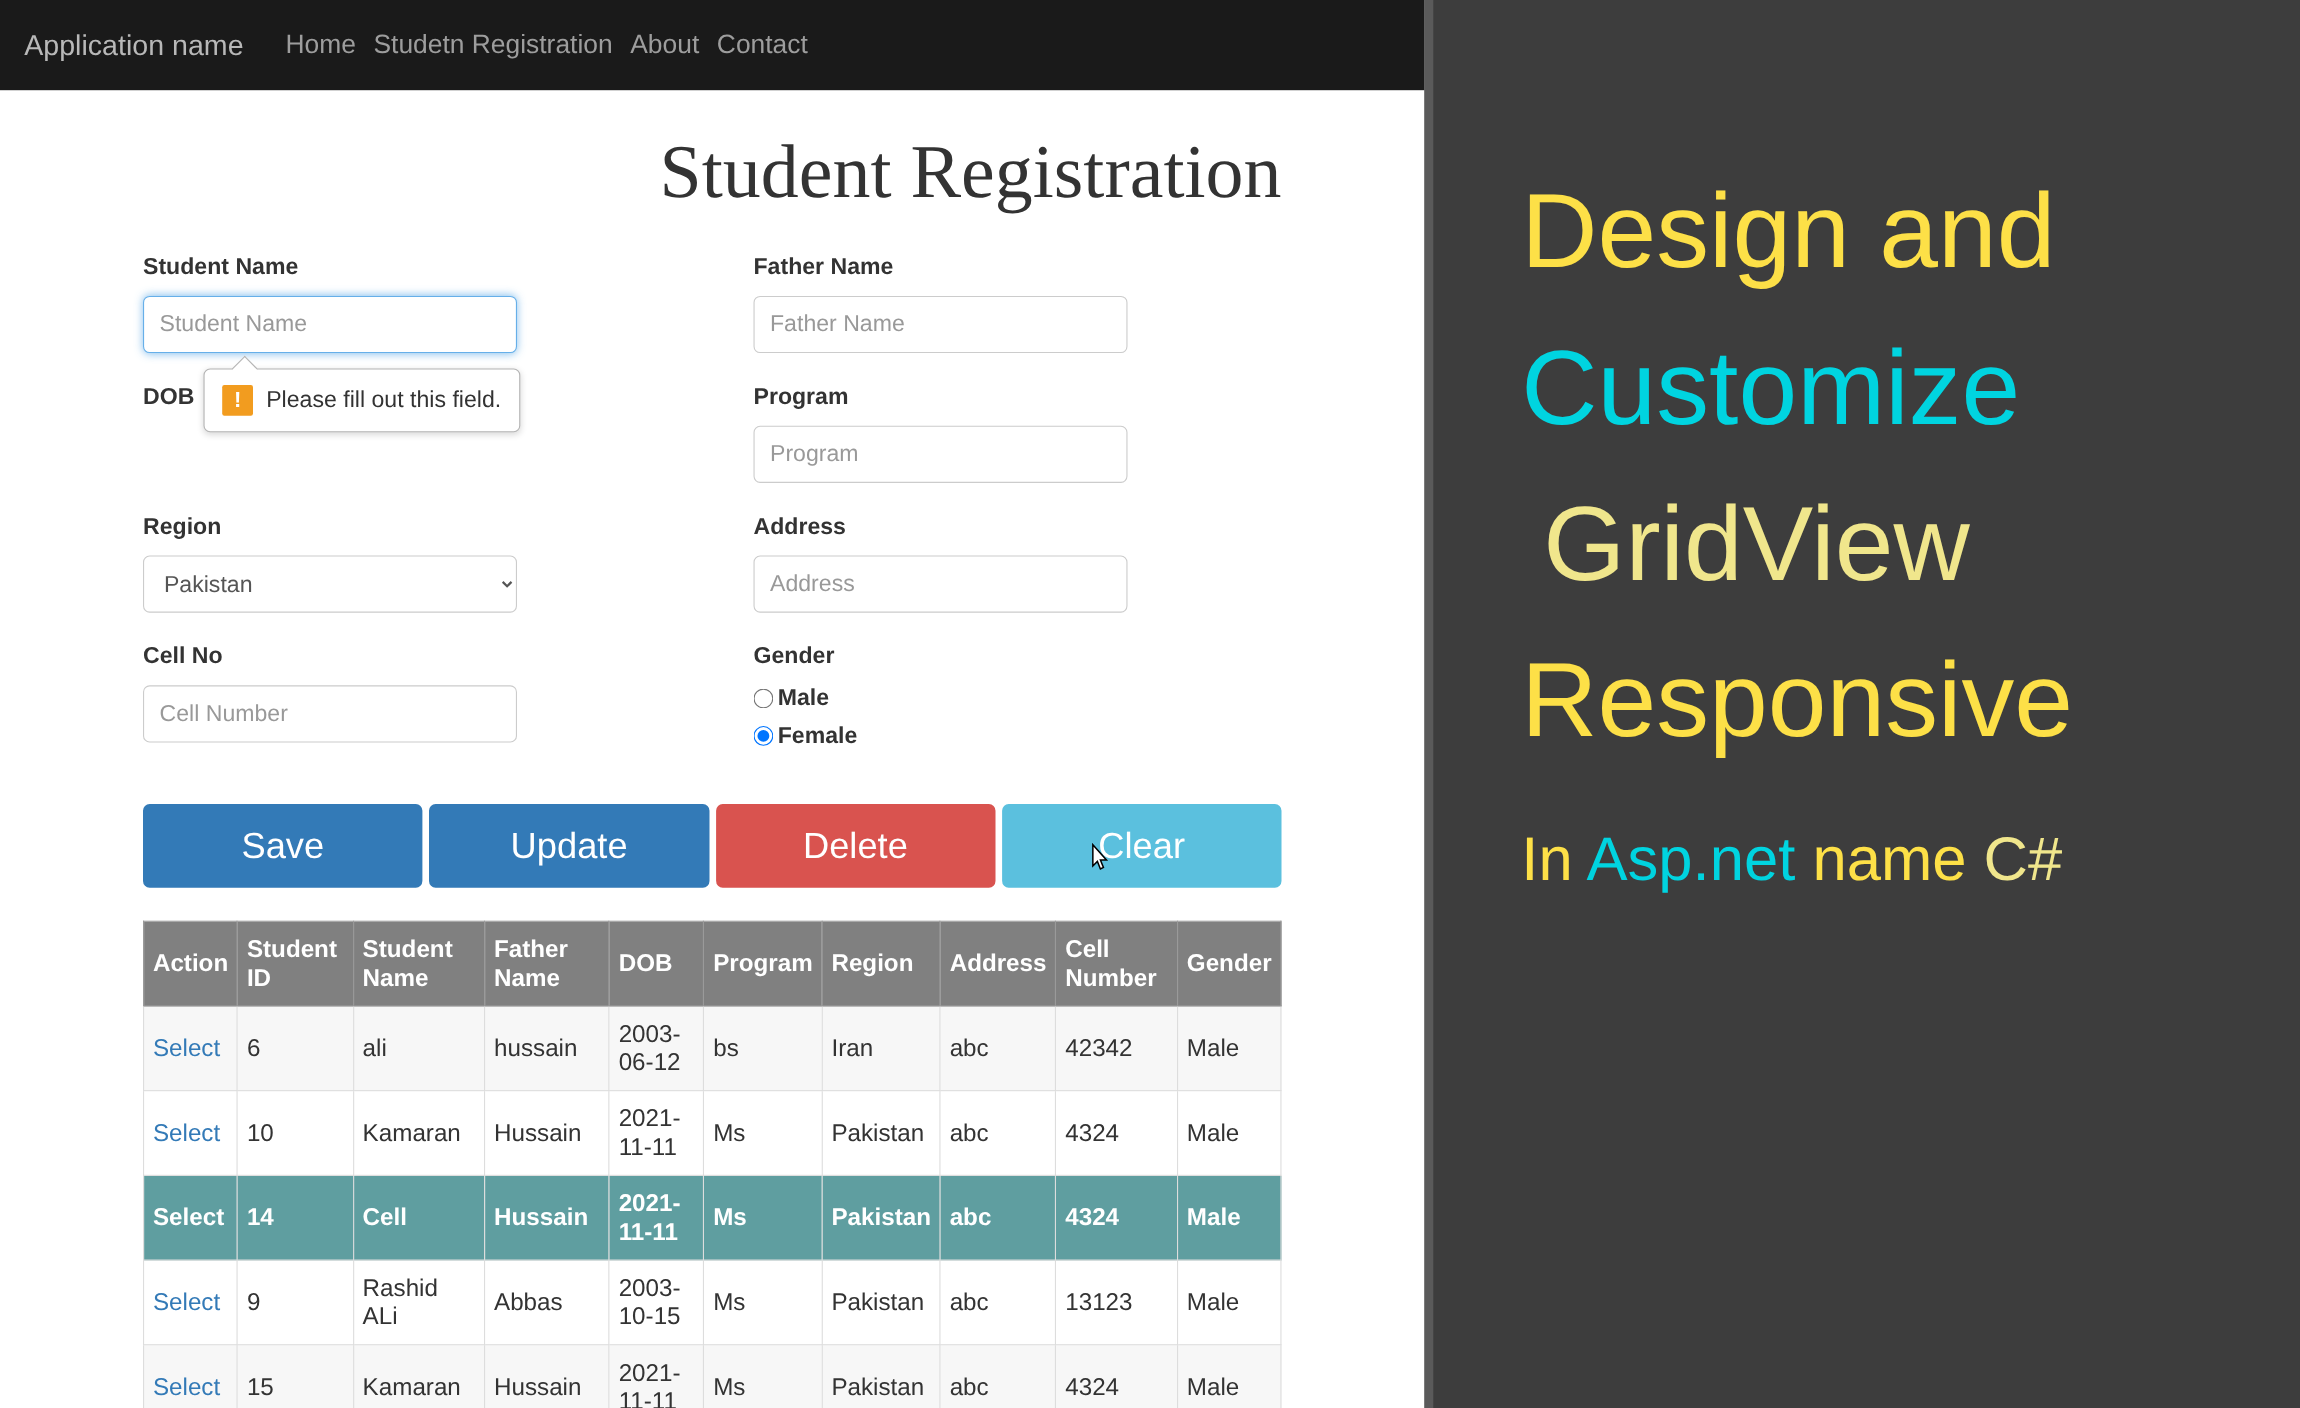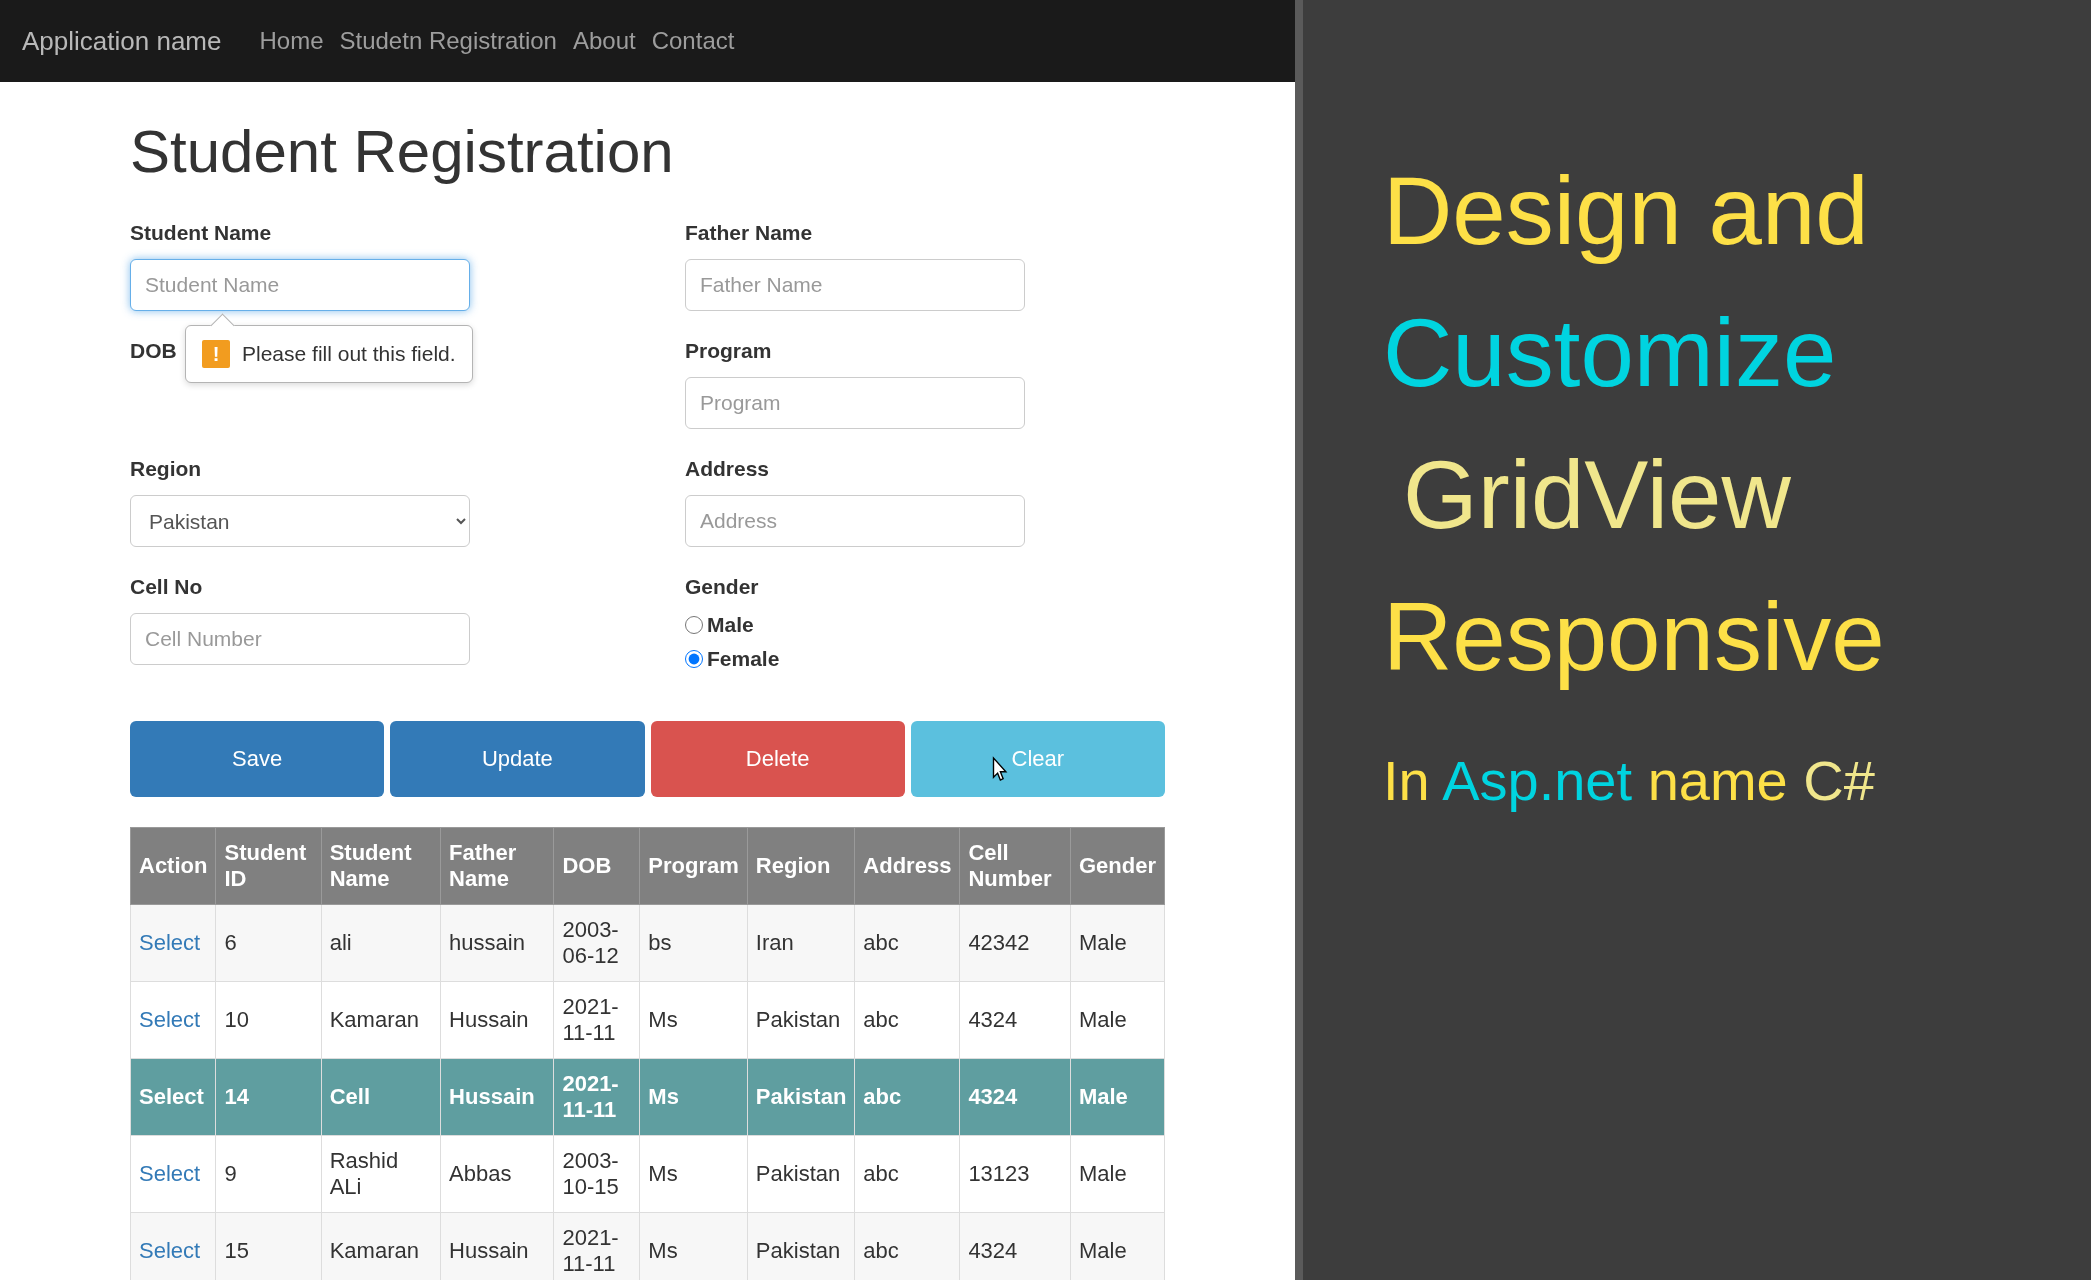--- a/index.html
+++ b/index.html
@@ -6,21 +6,21 @@
 body { font-family: "Segoe UI", Arial, sans-serif; background: #fff; }
 .outer { display: flex; width: 2091px; height: 1280px; }
 
 
 .app { width: 1295px; height: 100%; background: #fff; position: relative; }
 .navbar { background: #1a1a1a; height: 82px; display: flex; align-items: center; padding: 0 20px; }
 .brand { color: #b8b8b8; font-size: 26px; font-weight: 400; margin-right: 30px; margin-left: 2px; }
 .nav-link { color: #9d9d9d; font-size: 24px; margin: 0 8px; cursor: pointer; text-decoration: none; }
 
 .content { padding: 0 130px; }
-.page-title { text-align: left; font-size: 60px; color: #333; margin: 35px 0 35px; font-weight: 500; }
+.page-title { text-align: right; font-size: 69px; color: #333; margin: 35px 0 35px; font-weight: 500; font-family: Liberation Serif, serif; }
 
 .form-row { display: flex; gap: 215px; margin-bottom: 28px; }
 .form-col { width: 340px; position: relative; }
 .form-label { font-size: 21px; font-weight: 700; color: #333; display: block; margin-bottom: 14px; }
 .form-control {
   width: 100%; height: 52px; border: 1px solid #ccc; border-radius: 6px;
   padding: 0 14px; font-size: 21px; color: #555; background: #fff;
 }
 .form-control::placeholder { color: #999; }
 .form-control.focus { box-shadow: 0 0 8px rgba(102,175,233,.8); border-color: #66afe9; }
@@ -41,21 +41,21 @@
 .tooltip-box::before {
   content: ""; position: absolute; top: -9px; left: 28px;
   width: 16px; height: 16px; background: #fff;
   border-left: 1px solid #b4b4b4; border-top: 1px solid #b4b4b4;
   transform: rotate(45deg);
 }
 .warn-badge { width: 28px; height: 28px; background: #f29c1f; color: #fff; font-weight: 700; display: flex; align-items: center; justify-content: center; font-size: 20px; border-radius: 2px; }
 
 .btn-row { display: flex; gap: 6px; margin-top: 40px; margin-bottom: 30px; }
 .btn {
-  flex: 1; height: 76px; border: none; color: #fff; font-size: 22px;
+  flex: 1; height: 76px; border: none; color: #fff; font-size: 33px;
   border-radius: 6px; cursor: pointer; display: flex; align-items: center; justify-content: center;
 }
 .btn-primary { background: #337ab7; }
 .btn-danger { background: #d9534f; }
 .btn-info { background: #5bc0de; position: relative; }
 
 .cursor-icon { position: absolute; font-size: 24px; left: 50%; margin-left: -50px; top: 50%; margin-top: -4px; color: #fff; pointer-events: none; }
 
 .gridview { width: 100%; border-collapse: collapse; }
 .gridview th {

